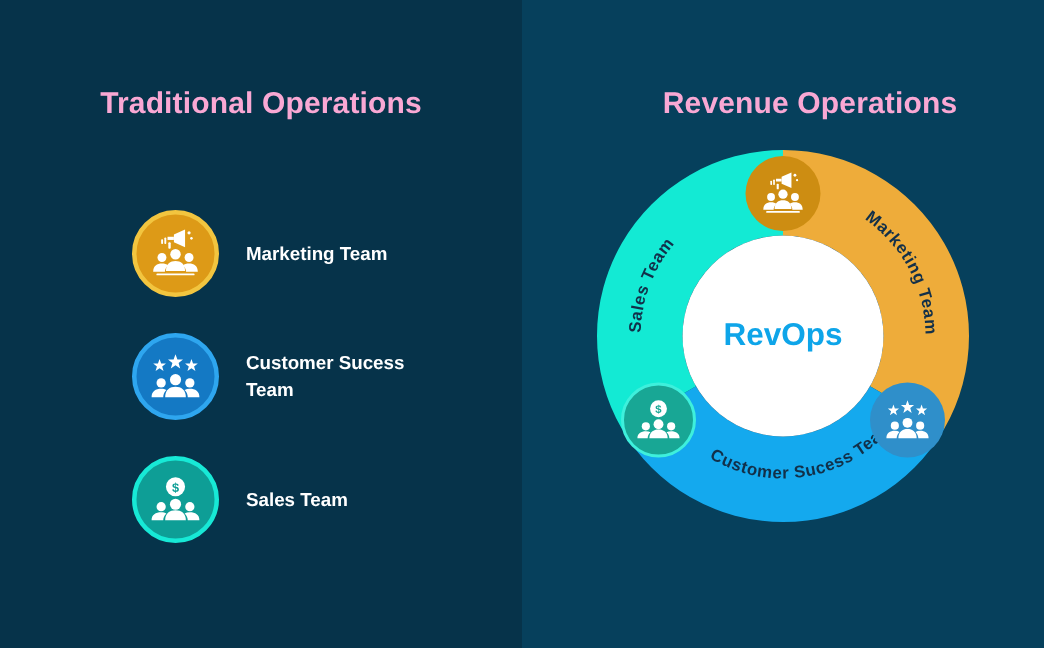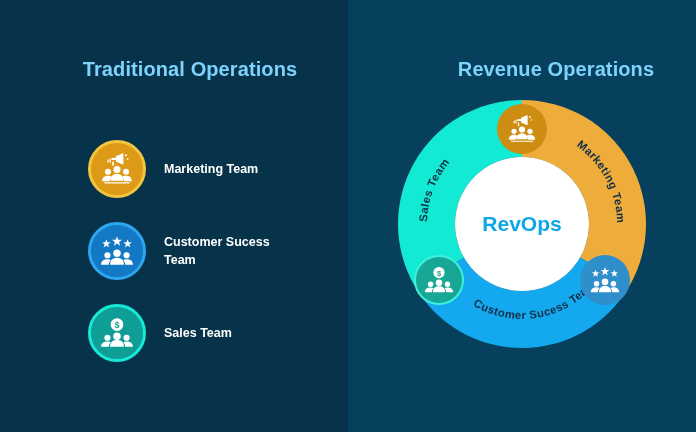--- a/index.html
+++ b/index.html
@@ -32,26 +32,25 @@
     left: 348px; top: 0;
     width: 384px; height: 432px;
     background: #06405c;
   }
 
   
   .heading {
     position: absolute;
     width: 100%;
     text-align: center;
-    color: #7dd3fc;
+    color: #f9a8d4;
     font-size: 20px;
     font-weight: bold;
     letter-spacing: 0.1px;
     white-space: nowrap;
-    padding-left: 16px;
   }
   .panel-left .heading { top: 58px; }
   .panel-right .heading { top: 58px; }
 
   
   .team-list {
     position: absolute;
     left: 88px;
     top: 138px;
     width: 250px;

